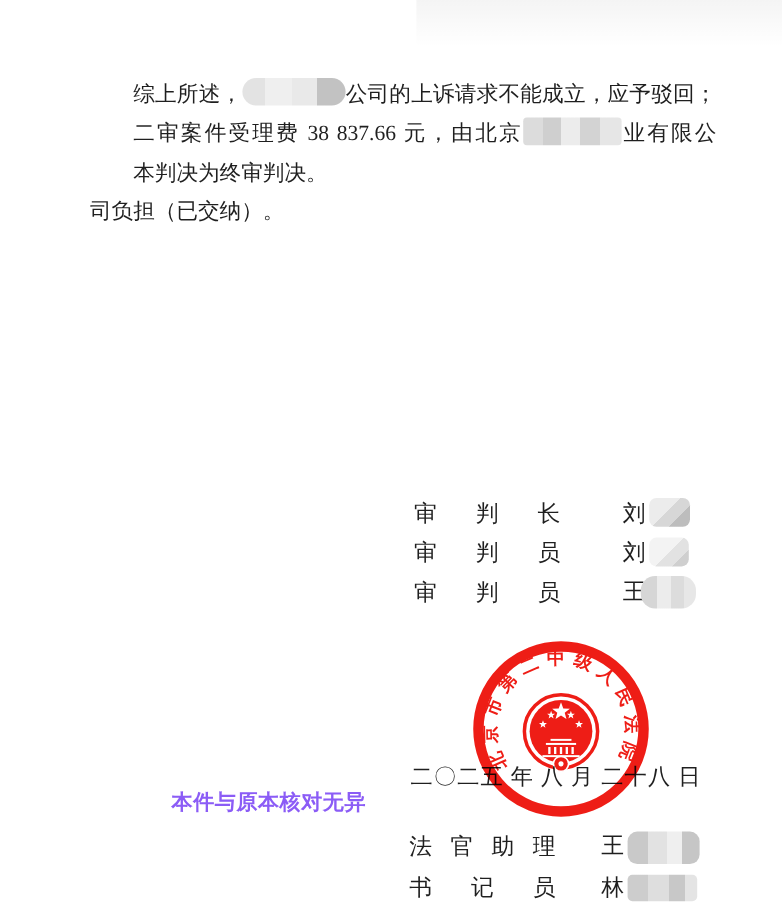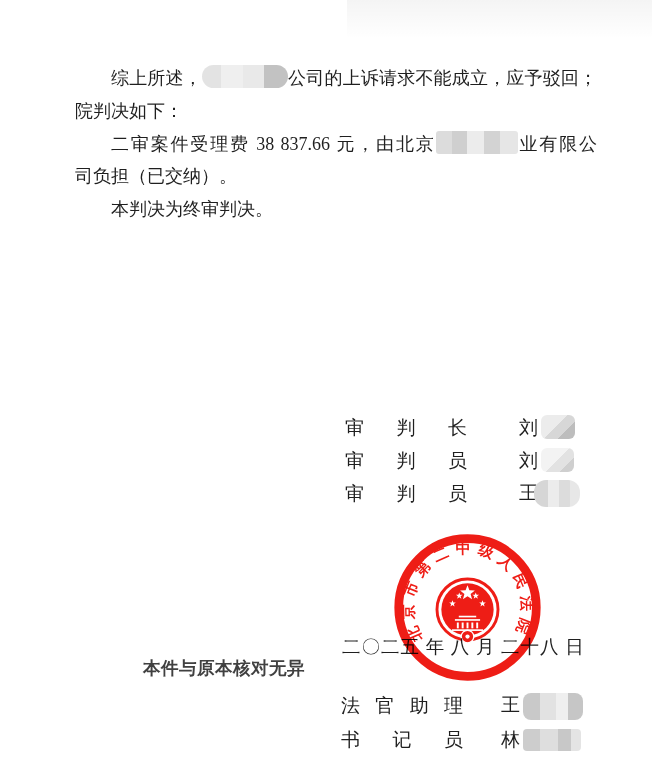--- a/index.html
+++ b/index.html
@@ -58,24 +58,23 @@
   .seal-text-el{font-family:"Liberation Serif","DejaVu Serif",serif;font-size:15.5px;
     font-weight:bold;letter-spacing:6.5px;}
 </style>
 </head>
 <body>
 
 <div class="page">
 
   <div class="body-text" id="body-text">
       <div class="body-line indent full"><span>综上所述，</span><span class="mask company-1"></span><span>公司的上诉请求不能成立，应予驳回；</span></div>
-      <div class="body-line"><span>院判决如下：</span></div>
       <div class="body-line indent full"><span>二审案件受理费 38 837.66 元，由北京</span><span class="mask company-2"></span><span>业有限公</span></div>
+      <div class="body-line indent"><span>本判决为终审判决。</span></div>
       <div class="body-line"><span>司负担（已交纳）。</span></div>
-      <div class="body-line indent"><span>本判决为终审判决。</span></div>
     </div>
 
   <div class="sig-block" id="sig-block">
       <div class="sig-row">
         <span class="sig-label">
           <span>审</span>
           <span>判</span>
           <span>长</span>
         </span>
         <span class="sig-name"><span>刘</span><span class="name-mask name-1"></span></span>
@@ -127,21 +126,21 @@
         <rect x="79" y="95.5" width="2" height="6" fill="#ffffff"></rect>
         <rect x="84" y="95.5" width="2" height="6" fill="#ffffff"></rect>
         <rect x="89" y="95.5" width="2" height="6" fill="#ffffff"></rect>
         <rect x="64" y="102.5" width="32" height="1.7" fill="#ffffff"></rect>
         <circle cx="80" cy="110" r="6.5" fill="#ee1009" stroke="#ffffff" stroke-width="1.4"></circle>
         <circle cx="80" cy="110" r="2.2" fill="#ffffff"></circle>
       </g>
     </svg>
   </div>
 
-  <div class="verify-note" style="color: #404040;">本件与原本核对无异</div>
+  <div class="verify-note" style="color: #8b5cf6;">本件与原本核对无异</div>
 
   <div class="footer-block" id="footer-block">
       <div class="footer-row">
         <span class="footer-label">
           <span>法</span>
           <span>官</span>
           <span>助</span>
           <span>理</span>
         </span>
         <span class="footer-name"><span>王</span><span class="name-mask name-4"></span></span>

